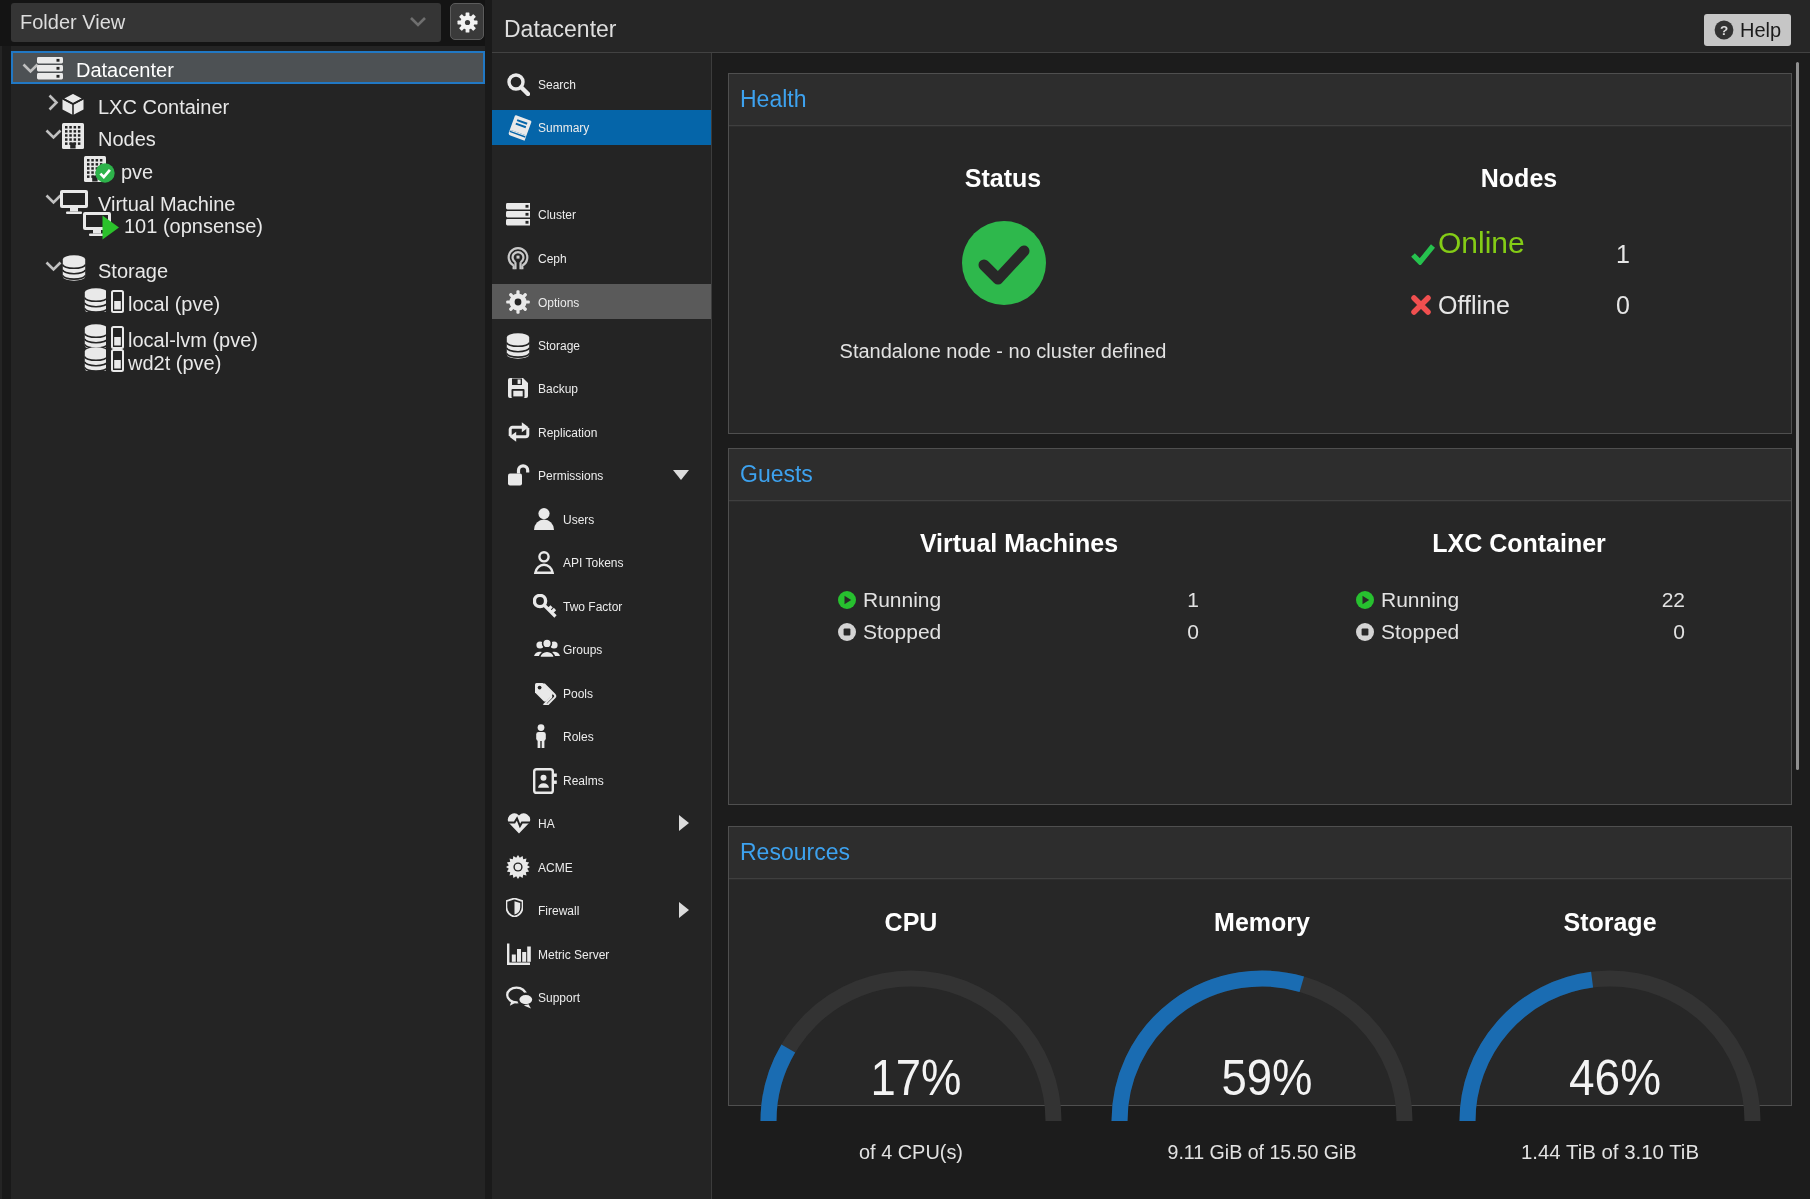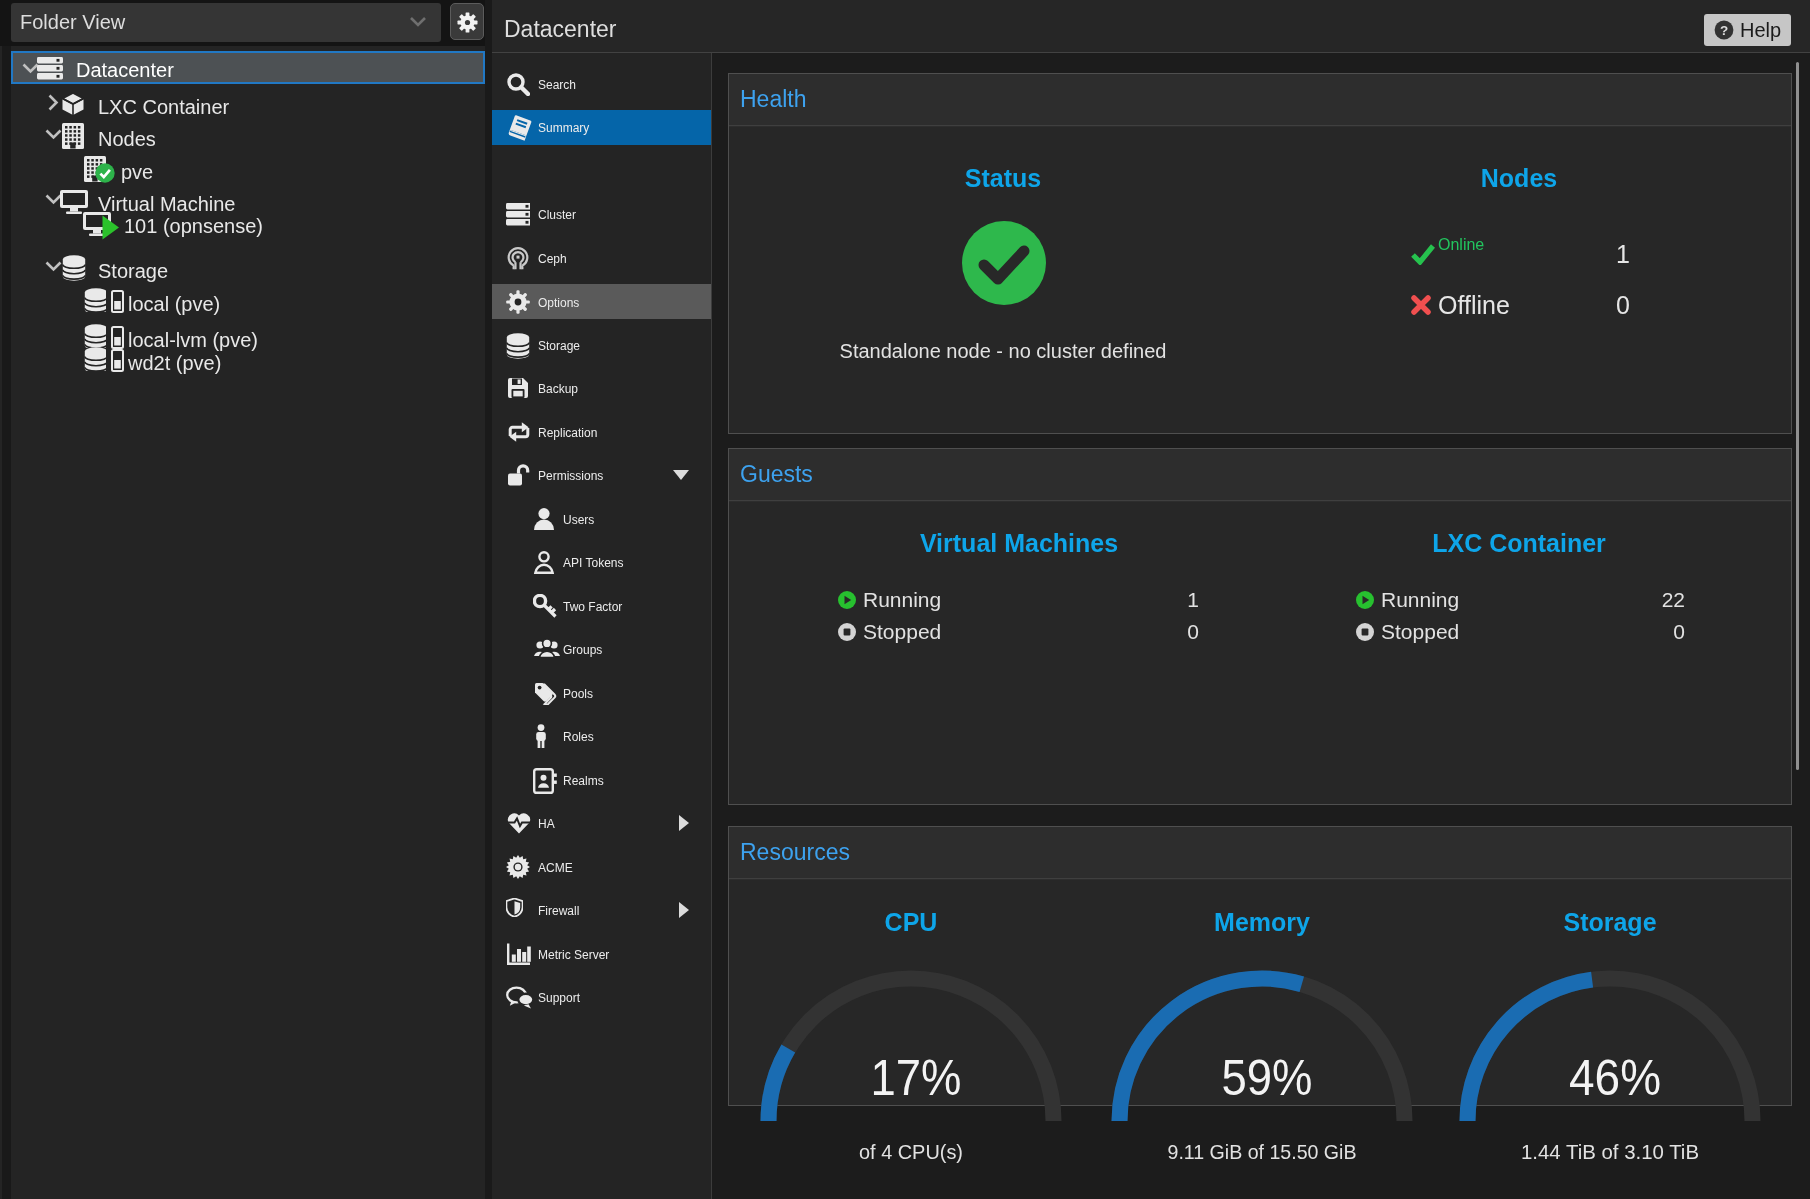--- a/index.html
+++ b/index.html
@@ -29,21 +29,21 @@
 .nitem.sub .tx{left:71px;}
 .sel-blue{background:#0565a9;}
 .sel-gray{background:#5a5a5a;}
 .caret{right:22px;top:50%;transform:translateY(-50%);width:0;height:0;}
 
 #content{left:711px;top:53px;width:1099px;height:1146px;background:#1c1c1c;border-left:1px solid #3c3c3c;box-sizing:border-box;}
 .panel{left:16px;width:1064px;background:#272727;border:1px solid #4f4f4f;box-sizing:border-box;}
 .ptbg{left:0;top:0;width:1062px;height:53px;background:#2d2d2d;}
 .ptitle{left:11px;font-size:23px;color:#3da2ef;}
 .pline{left:0;width:1062px;height:1px;background:#3f3f3f;}
-.h2{font-size:25px;font-weight:bold;color:#0ea5e9;white-space:nowrap;transform:translateX(-50%);}
+.h2{font-size:25px;font-weight:bold;color:#ffffff;white-space:nowrap;transform:translateX(-50%);}
 .body-t{font-size:21px;color:#e2e2e2;white-space:nowrap;}
 .ctr{transform:translateX(-50%);}
 </style></head>
 <body>
 
 <div class="abs" id="tree">
   <div class="abs" id="treetop"></div>
   <div class="abs gutter" style="top:46px;height:1153px;"></div>
   <div class="abs" id="combo">
      <span class="abs txt">Folder View</span>
@@ -443,21 +443,21 @@
     <span class="abs h2" style="left:790px;top:90px;">Nodes</span>
     <svg class="abs" style="left:233px;top:147px;" width="84" height="84" viewBox="0 0 84 84">
         <circle cx="42" cy="42" r="42" fill="#2eb84c"></circle>
         <path d="M22 44 L36 58 L62 30" stroke="#282828" stroke-width="11" fill="none" stroke-linecap="round" stroke-linejoin="round"></path>
       </svg>
     <span class="abs ctr" style="left:274px;top:266px;font-size:20px;color:#e2e2e2;white-space:nowrap;">Standalone node - no cluster defined</span>
 
     <svg class="abs" style="left:682px;top:169px;" width="24" height="22" viewBox="0 0 24 22">
         <path d="M2 12 L9 19 L22 3" stroke="#26c24e" stroke-width="5.2" fill="none"></path>
       </svg>
-    <span class="abs" style="left:709px;top:162px;font-size:16px;color:#22c55e;white-space:nowrap;">Online</span>
+    <span class="abs" style="left:709px;top:152px;font-size:30px;color:#84cc16;white-space:nowrap;">Online</span>
     <span class="abs" style="left:871px;top:166px;text-align:right;width:30px;font-size:25px;color:#e6e6e6;">1</span>
     <svg class="abs" style="left:681px;top:220px;" width="22" height="22" viewBox="0 0 22 22">
         <path d="M4 4 L18 18 M18 4 L4 18" stroke="#f04f4f" stroke-width="5.5" stroke-linecap="round"></path>
       </svg>
     <span class="abs" style="left:709px;top:217px;font-size:25px;color:#e6e6e6;white-space:nowrap;">Offline</span>
     <span class="abs" style="left:871px;top:217px;text-align:right;width:30px;font-size:25px;color:#e6e6e6;">0</span>
   </div>
 
   <div class="abs panel" style="top:395px;height:357px;">
     <div class="abs ptbg"></div>

